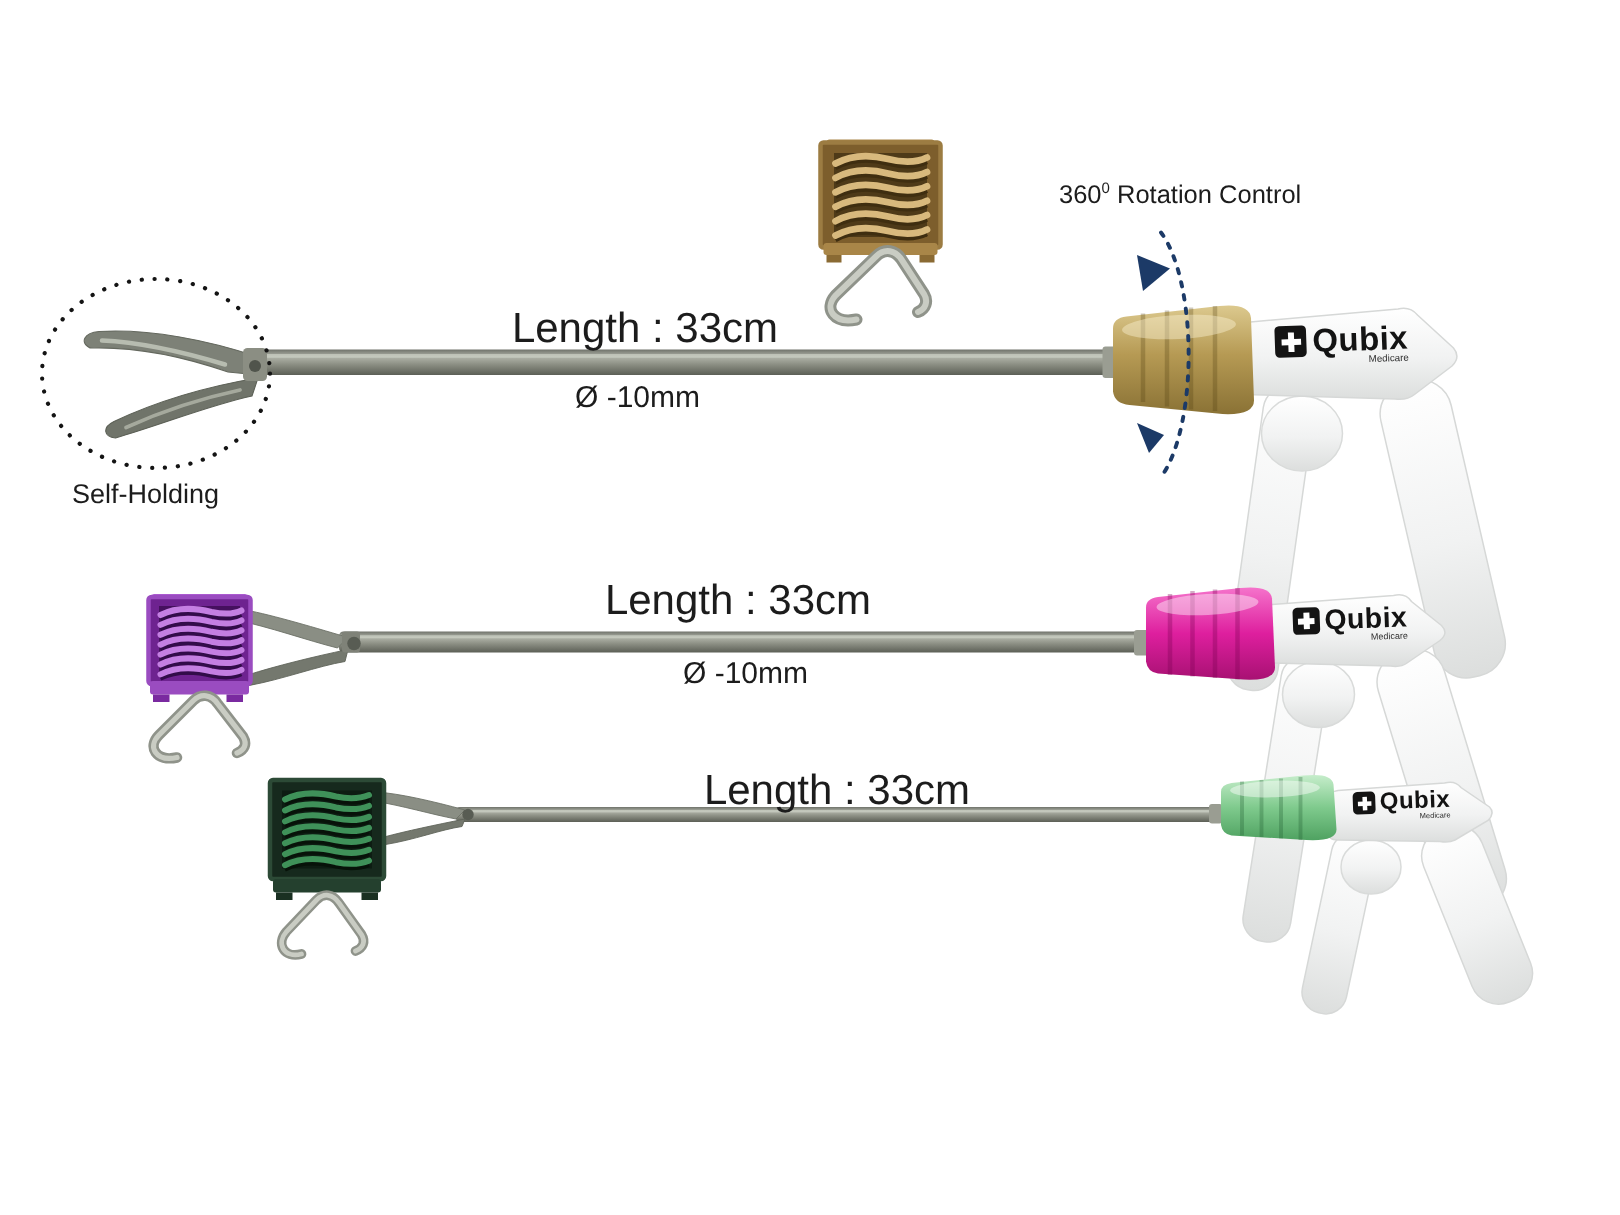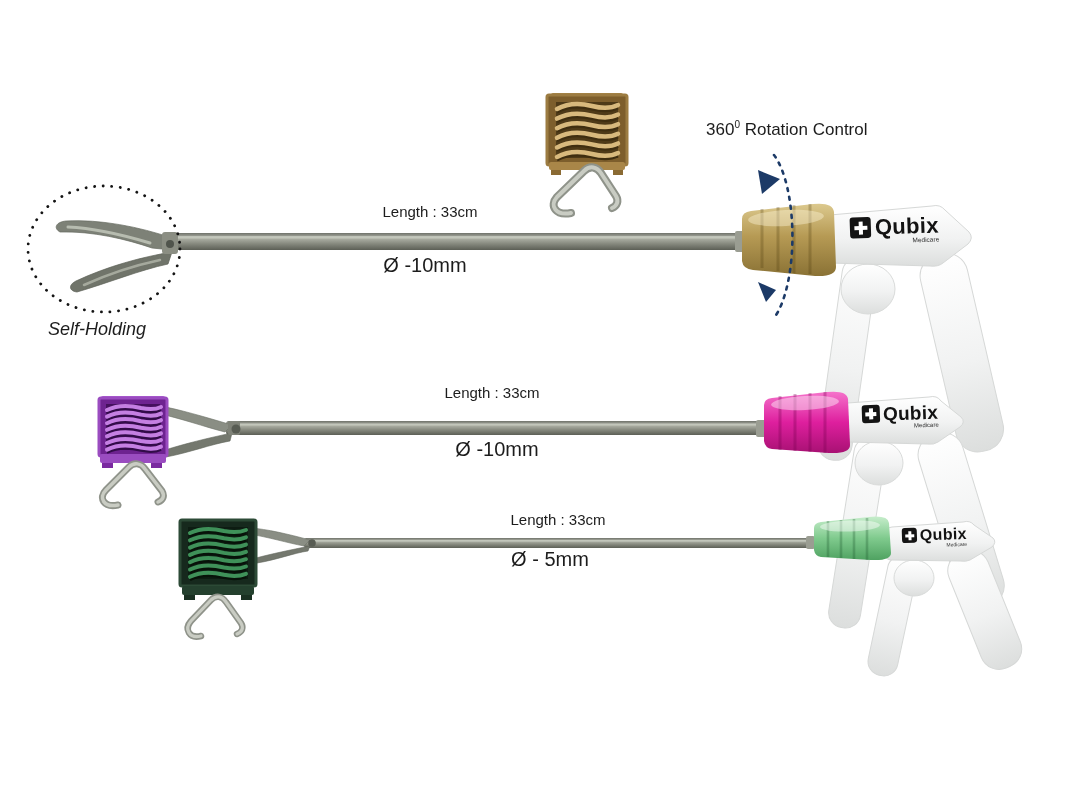--- a/index.html
+++ b/index.html
@@ -2,21 +2,21 @@
 <html><head>
 <meta charset="utf-8">
 <style>
   html,body{margin:0;padding:0;background:#fff;}
   .canvas{
     position:relative;width:1080px;height:810px;background:#ffffff;overflow:hidden;
     font-family:"Liberation Sans",sans-serif;color:#1d1d1d;
   }
   .label{position:absolute;white-space:nowrap;color:#1c1c1c;}
   .center{text-align:center;}
-  .len{font-size:15px;}
+  .len{font-size:28px;}
   .dia{font-size:20px;font-weight:normal;}
   .callout{font-size:17px;}
   .sup{vertical-align:super;font-size:10px;line-height:0;}
   .selfhold{font-size:18px;}
   .qlogo{position:absolute;display:flex;align-items:flex-start;transform:rotate(-2deg);}
   .qlogo .txt{display:flex;flex-direction:column;align-items:flex-end;line-height:1;}
   .qlogo .name{font-weight:bold;color:#131313;letter-spacing:0.3px;}
   .qlogo .sub{color:#2e2e2e;}
   .qicon{position:relative;background:#141414;border-radius:3px;flex:none;}
   .qicon::before,.qicon::after{content:"";position:absolute;background:#ffffff;left:50%;top:50%;transform:translate(-50%,-50%);}
@@ -211,30 +211,29 @@
   <ellipse cx="104" cy="249" rx="76" ry="63" fill="none" stroke="#141414" stroke-width="2.8" stroke-dasharray="0.1 8.5" stroke-linecap="round"></ellipse>
   <g>
     <path d="M774,155 A32,90 0 0 1 774,318" fill="none" stroke="#1c3a67" stroke-width="2.6" stroke-dasharray="3 6" stroke-linecap="round"></path>
     <path d="M758,170 L780,179 L762,194 Z" fill="#1c3a67"></path>
     <path d="M758,282 L776,290 L766,302 Z" fill="#1c3a67"></path>
   </g>
 </svg>
 
 <div class="label callout" style="left:706px;top:120px;"><span>360</span><span class="sup">0</span><span> </span><span>Rotation Control</span></div>
 
-<div class="label selfhold" style="left:48px;top:319px;font-style:italic;">Self-Holding</div>
+<div class="label selfhold" style="left:48px;top:319px;">Self-Holding</div>
 
 <div class="label len center" style="left:320px;top:203px;width:220px;">Length : 33cm</div>
 <div class="label dia center" style="left:315px;top:254px;width:220px;">Ø -10mm</div>
 
 <div class="label len center" style="left:382px;top:384px;width:220px;">Length : 33cm</div>
 <div class="label dia center" style="left:387px;top:438px;width:220px;">Ø -10mm</div>
 
 <div class="label len center" style="left:448px;top:511px;width:220px;">Length : 33cm</div>
-<div class="label dia center" style="left:440px;top:548px;width:220px;">Ø - 5mm</div>
 
 <div class="qlogo" style="left:850px;top:216px;gap:4px;">
   <span class="qicon" style="width:21px;height:21px;"></span>
   <span class="txt">
     <span class="name" style="font-size:22px;">Qubix</span>
     <span class="sub" style="font-size:6.5px;">Medicare</span>
   </span>
 </div>
 <div class="qlogo" style="left:862px;top:404px;gap:3px;">
   <span class="qicon" style="width:18px;height:18px;"></span>

